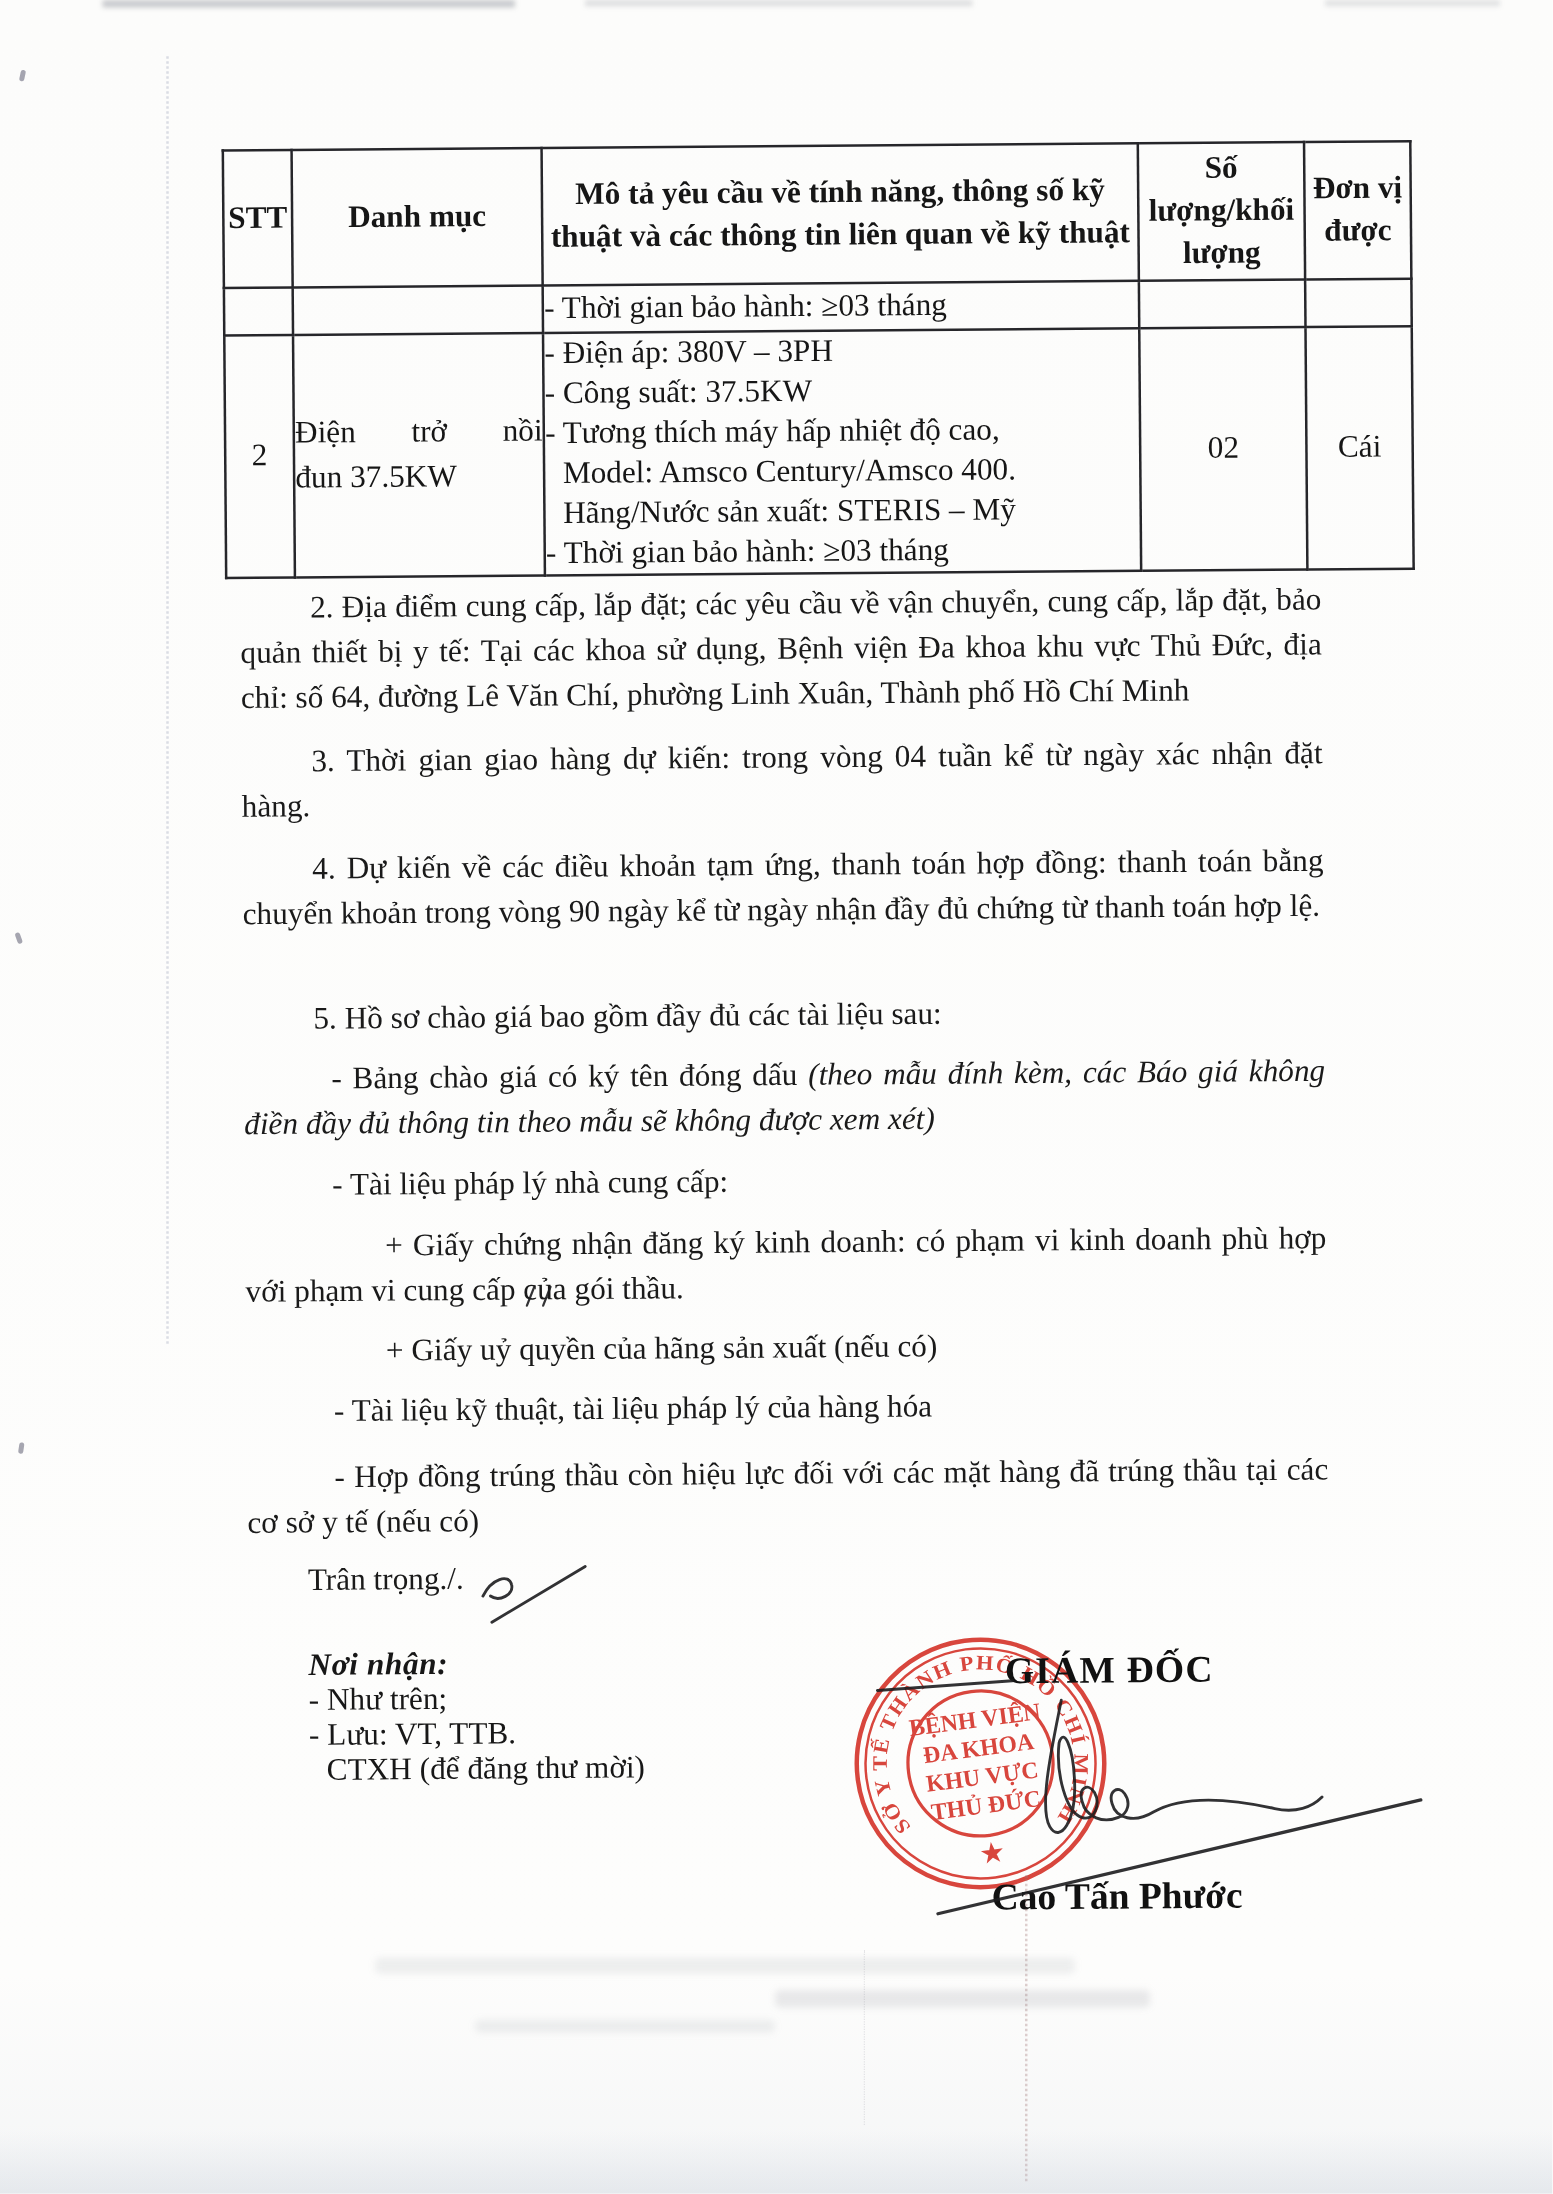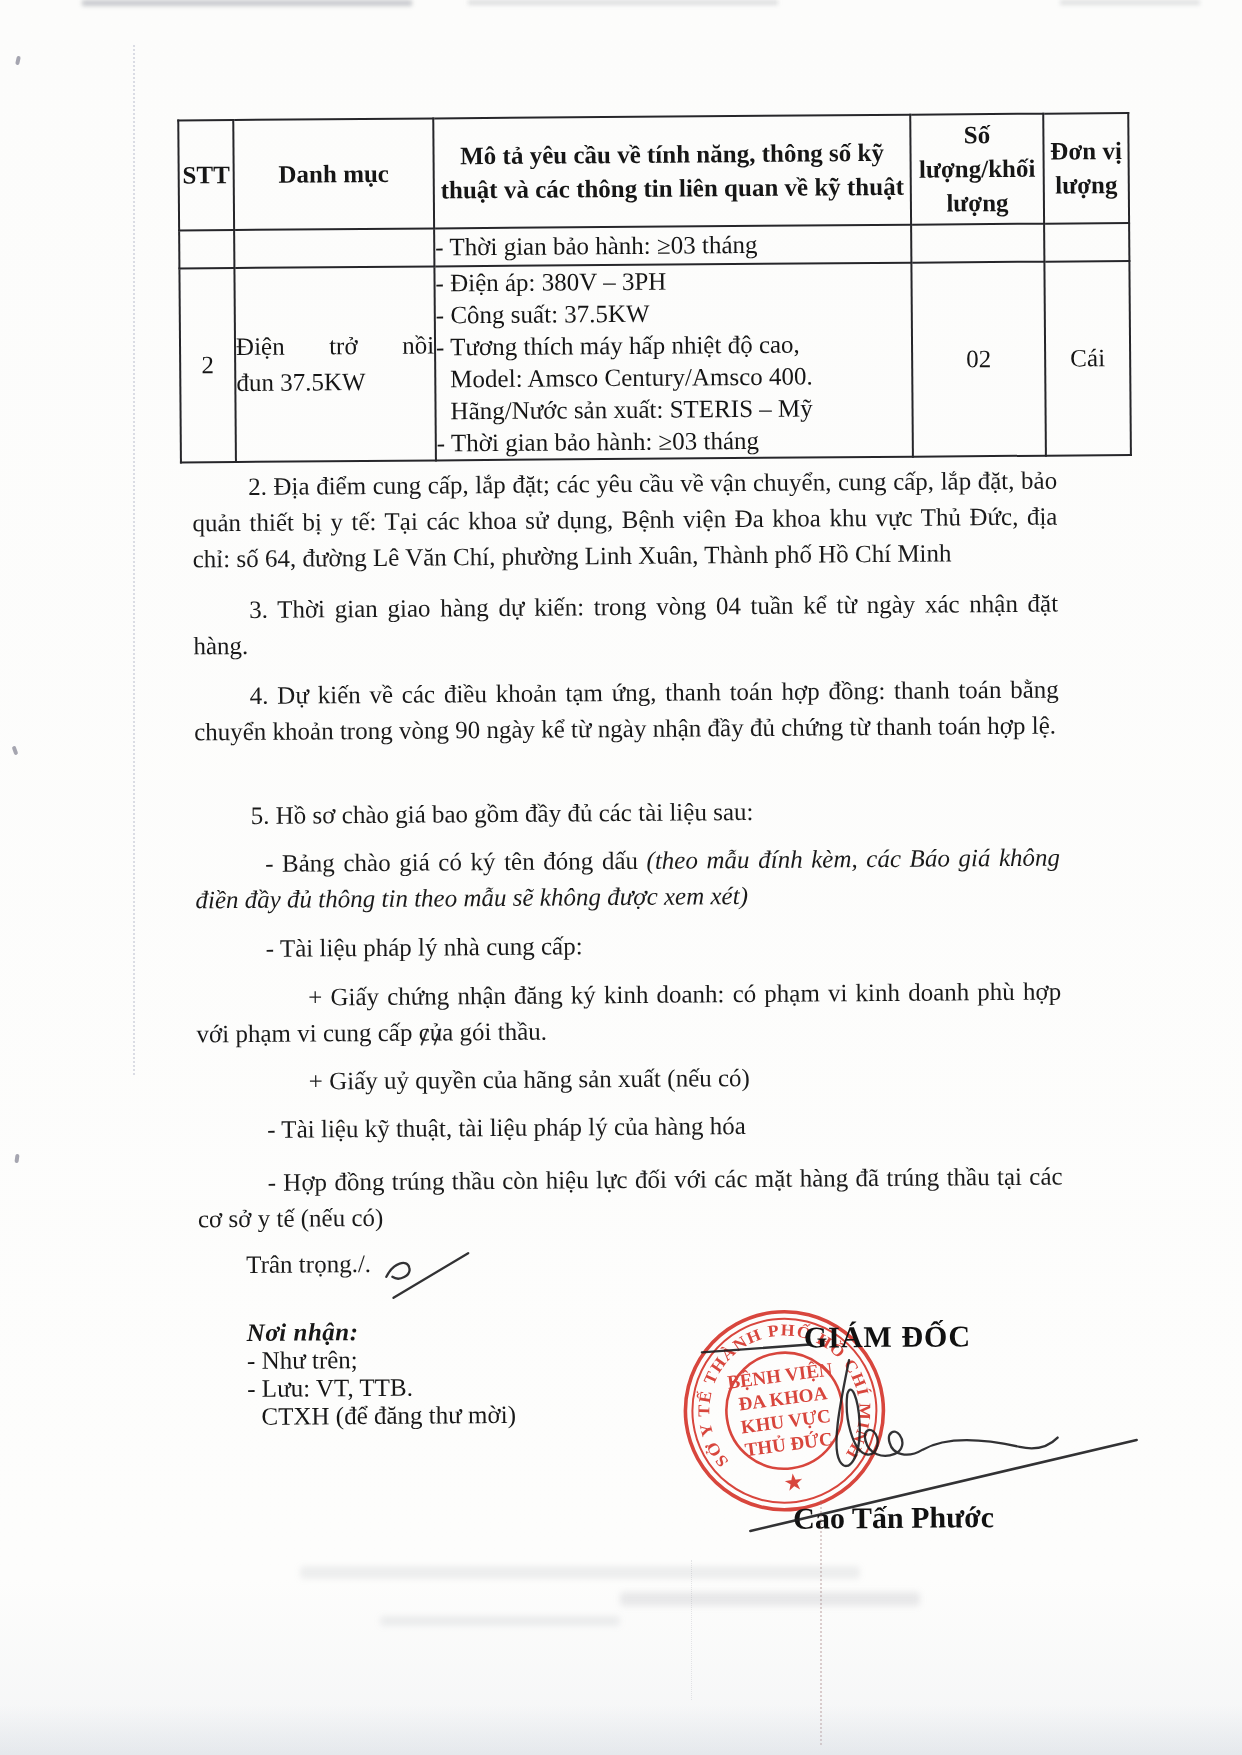--- a/index.html
+++ b/index.html
@@ -92,21 +92,21 @@
           <col style="width:477px">
           <col style="width:133px">
           <col style="width:85px">
       </colgroup>
       <tbody>
           <tr class="hdr-row">
         <th class="hdr">STT</th>
         <th class="hdr">Danh mục</th>
         <th class="hdr">Mô tả yêu cầu về tính năng, thông số kỹ thuật và các thông tin liên quan về kỹ thuật</th>
         <th class="hdr">Số lượng/khối lượng</th>
-        <th class="hdr">Đơn vị lượng</th>
+        <th class="hdr">Đơn vị được</th>
       </tr>
       <tr class="carry-row">
         <td></td>
         <td></td>
         <td class="spec-cell">
           <div class="spec-line">- Thời gian bảo hành: ≥03 tháng</div>
         </td>
         <td></td>
         <td></td>
       </tr>

